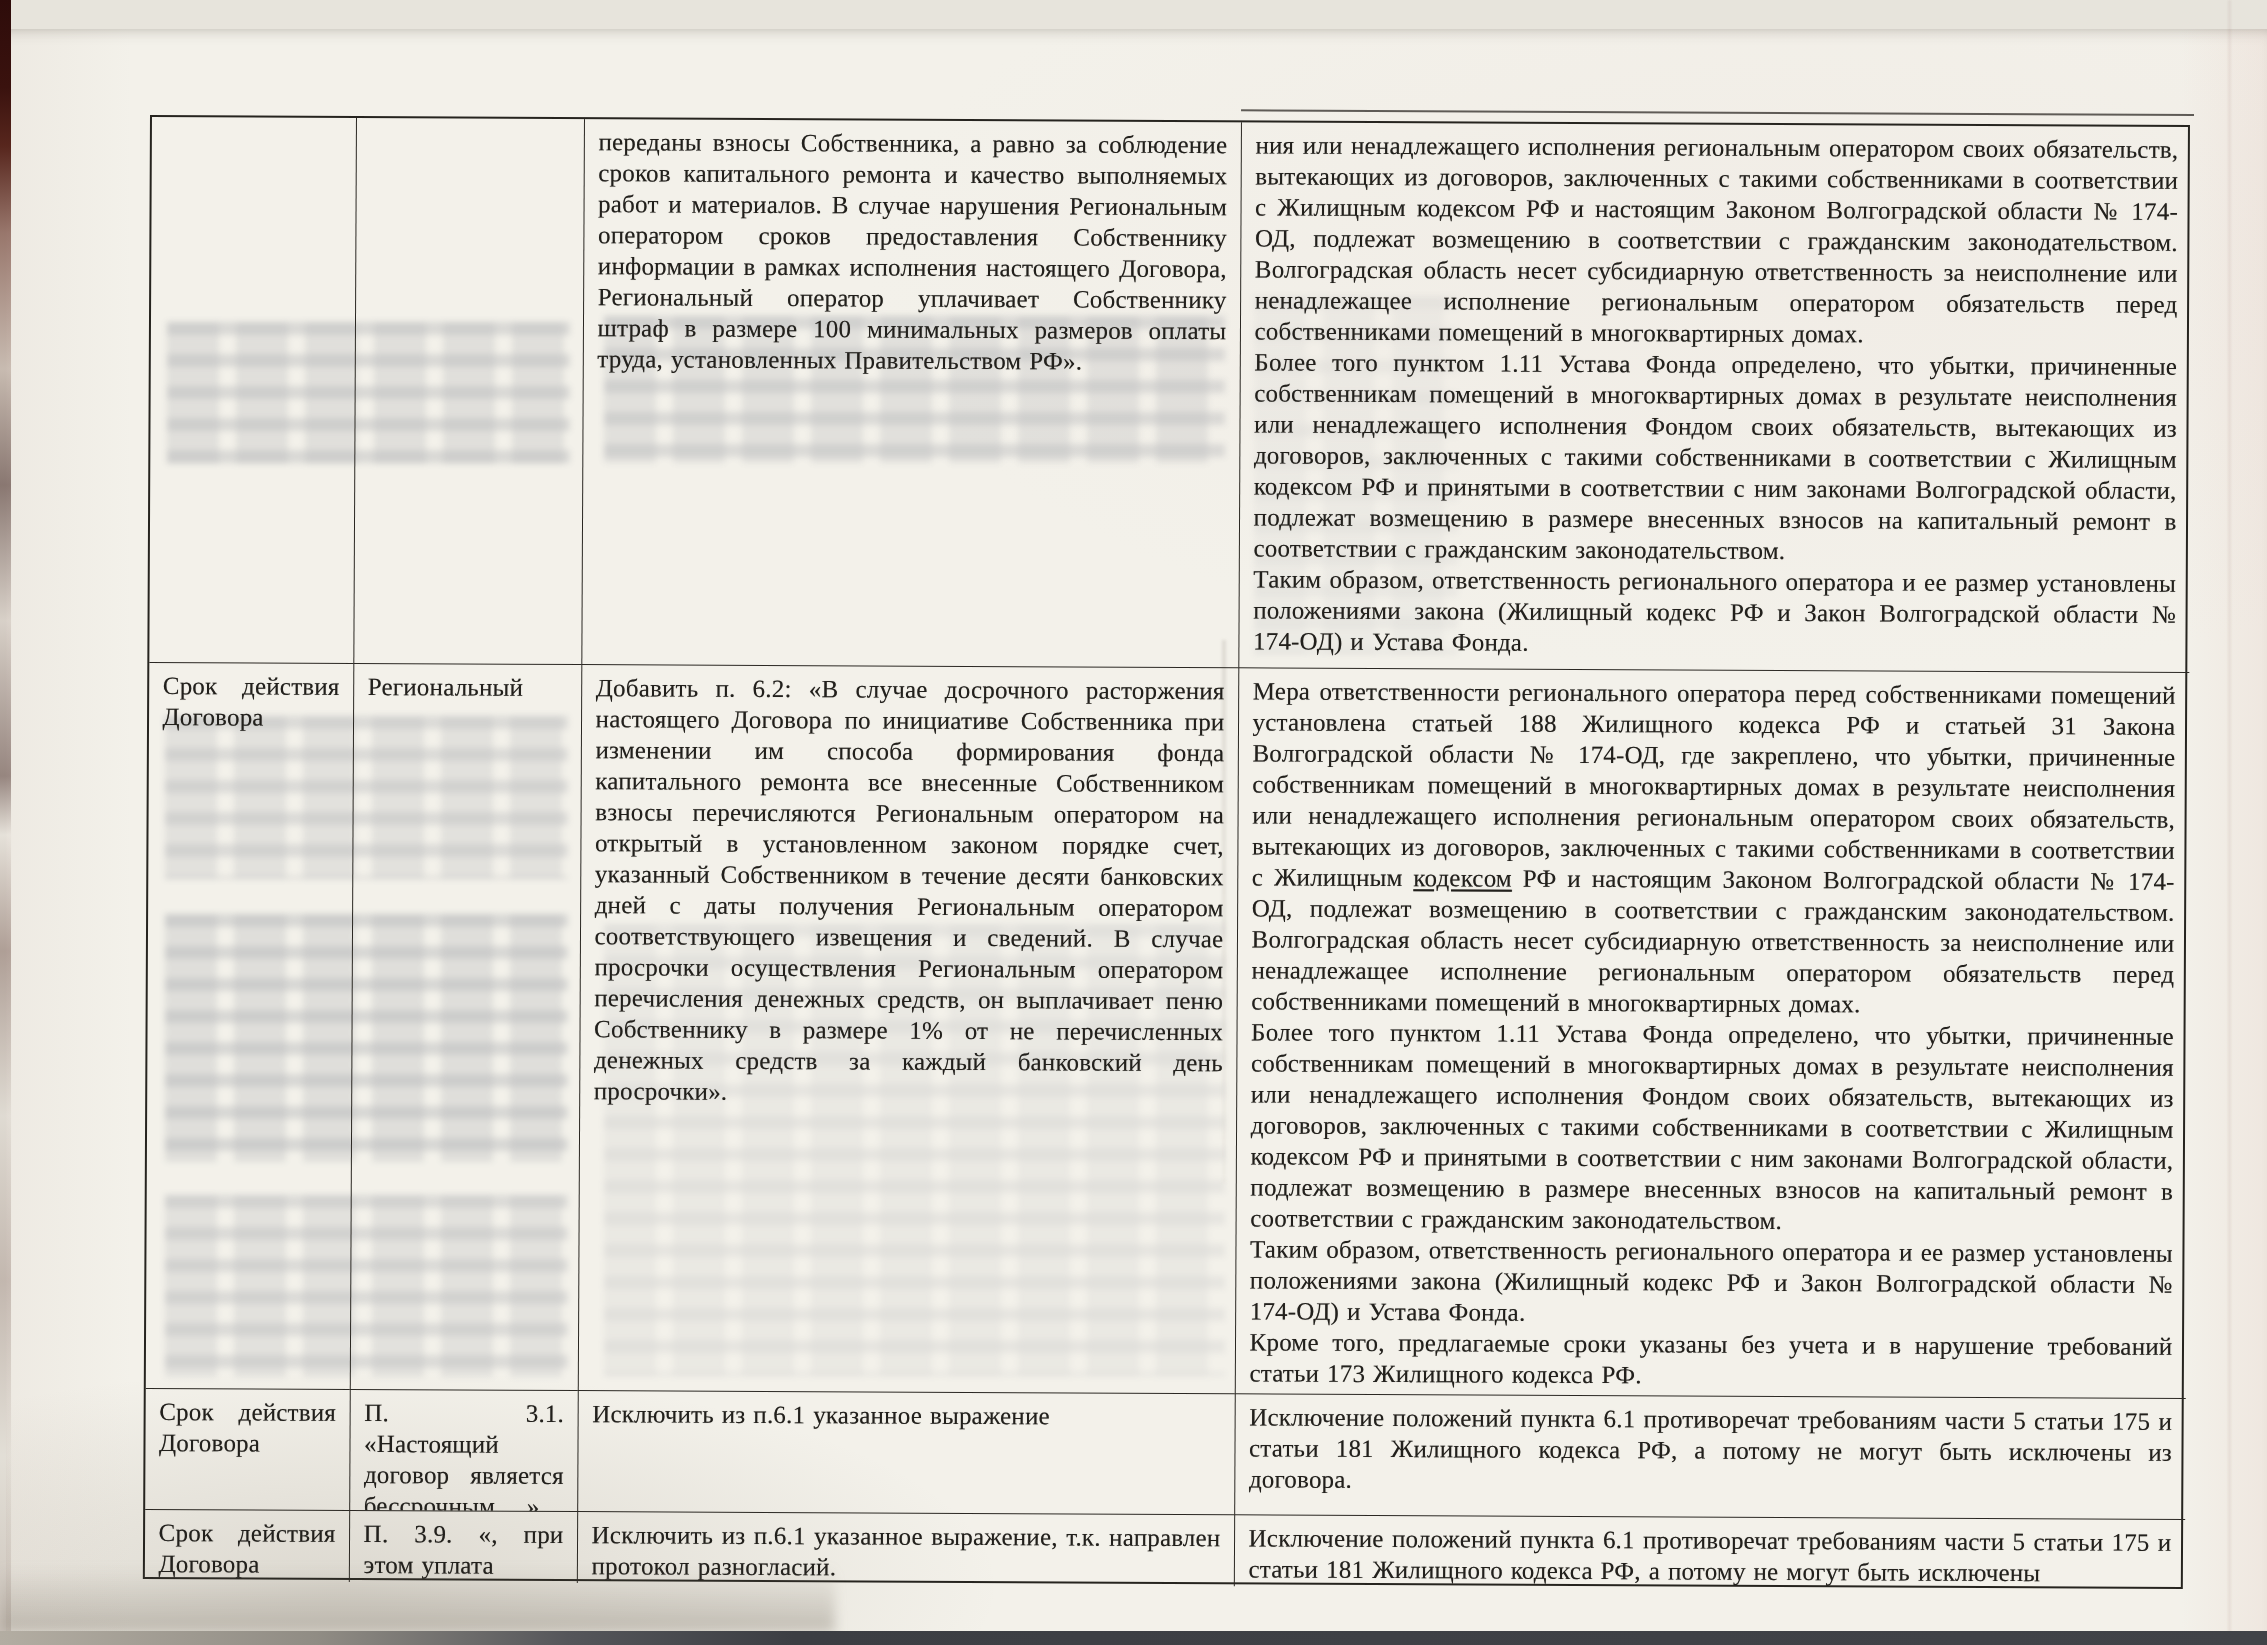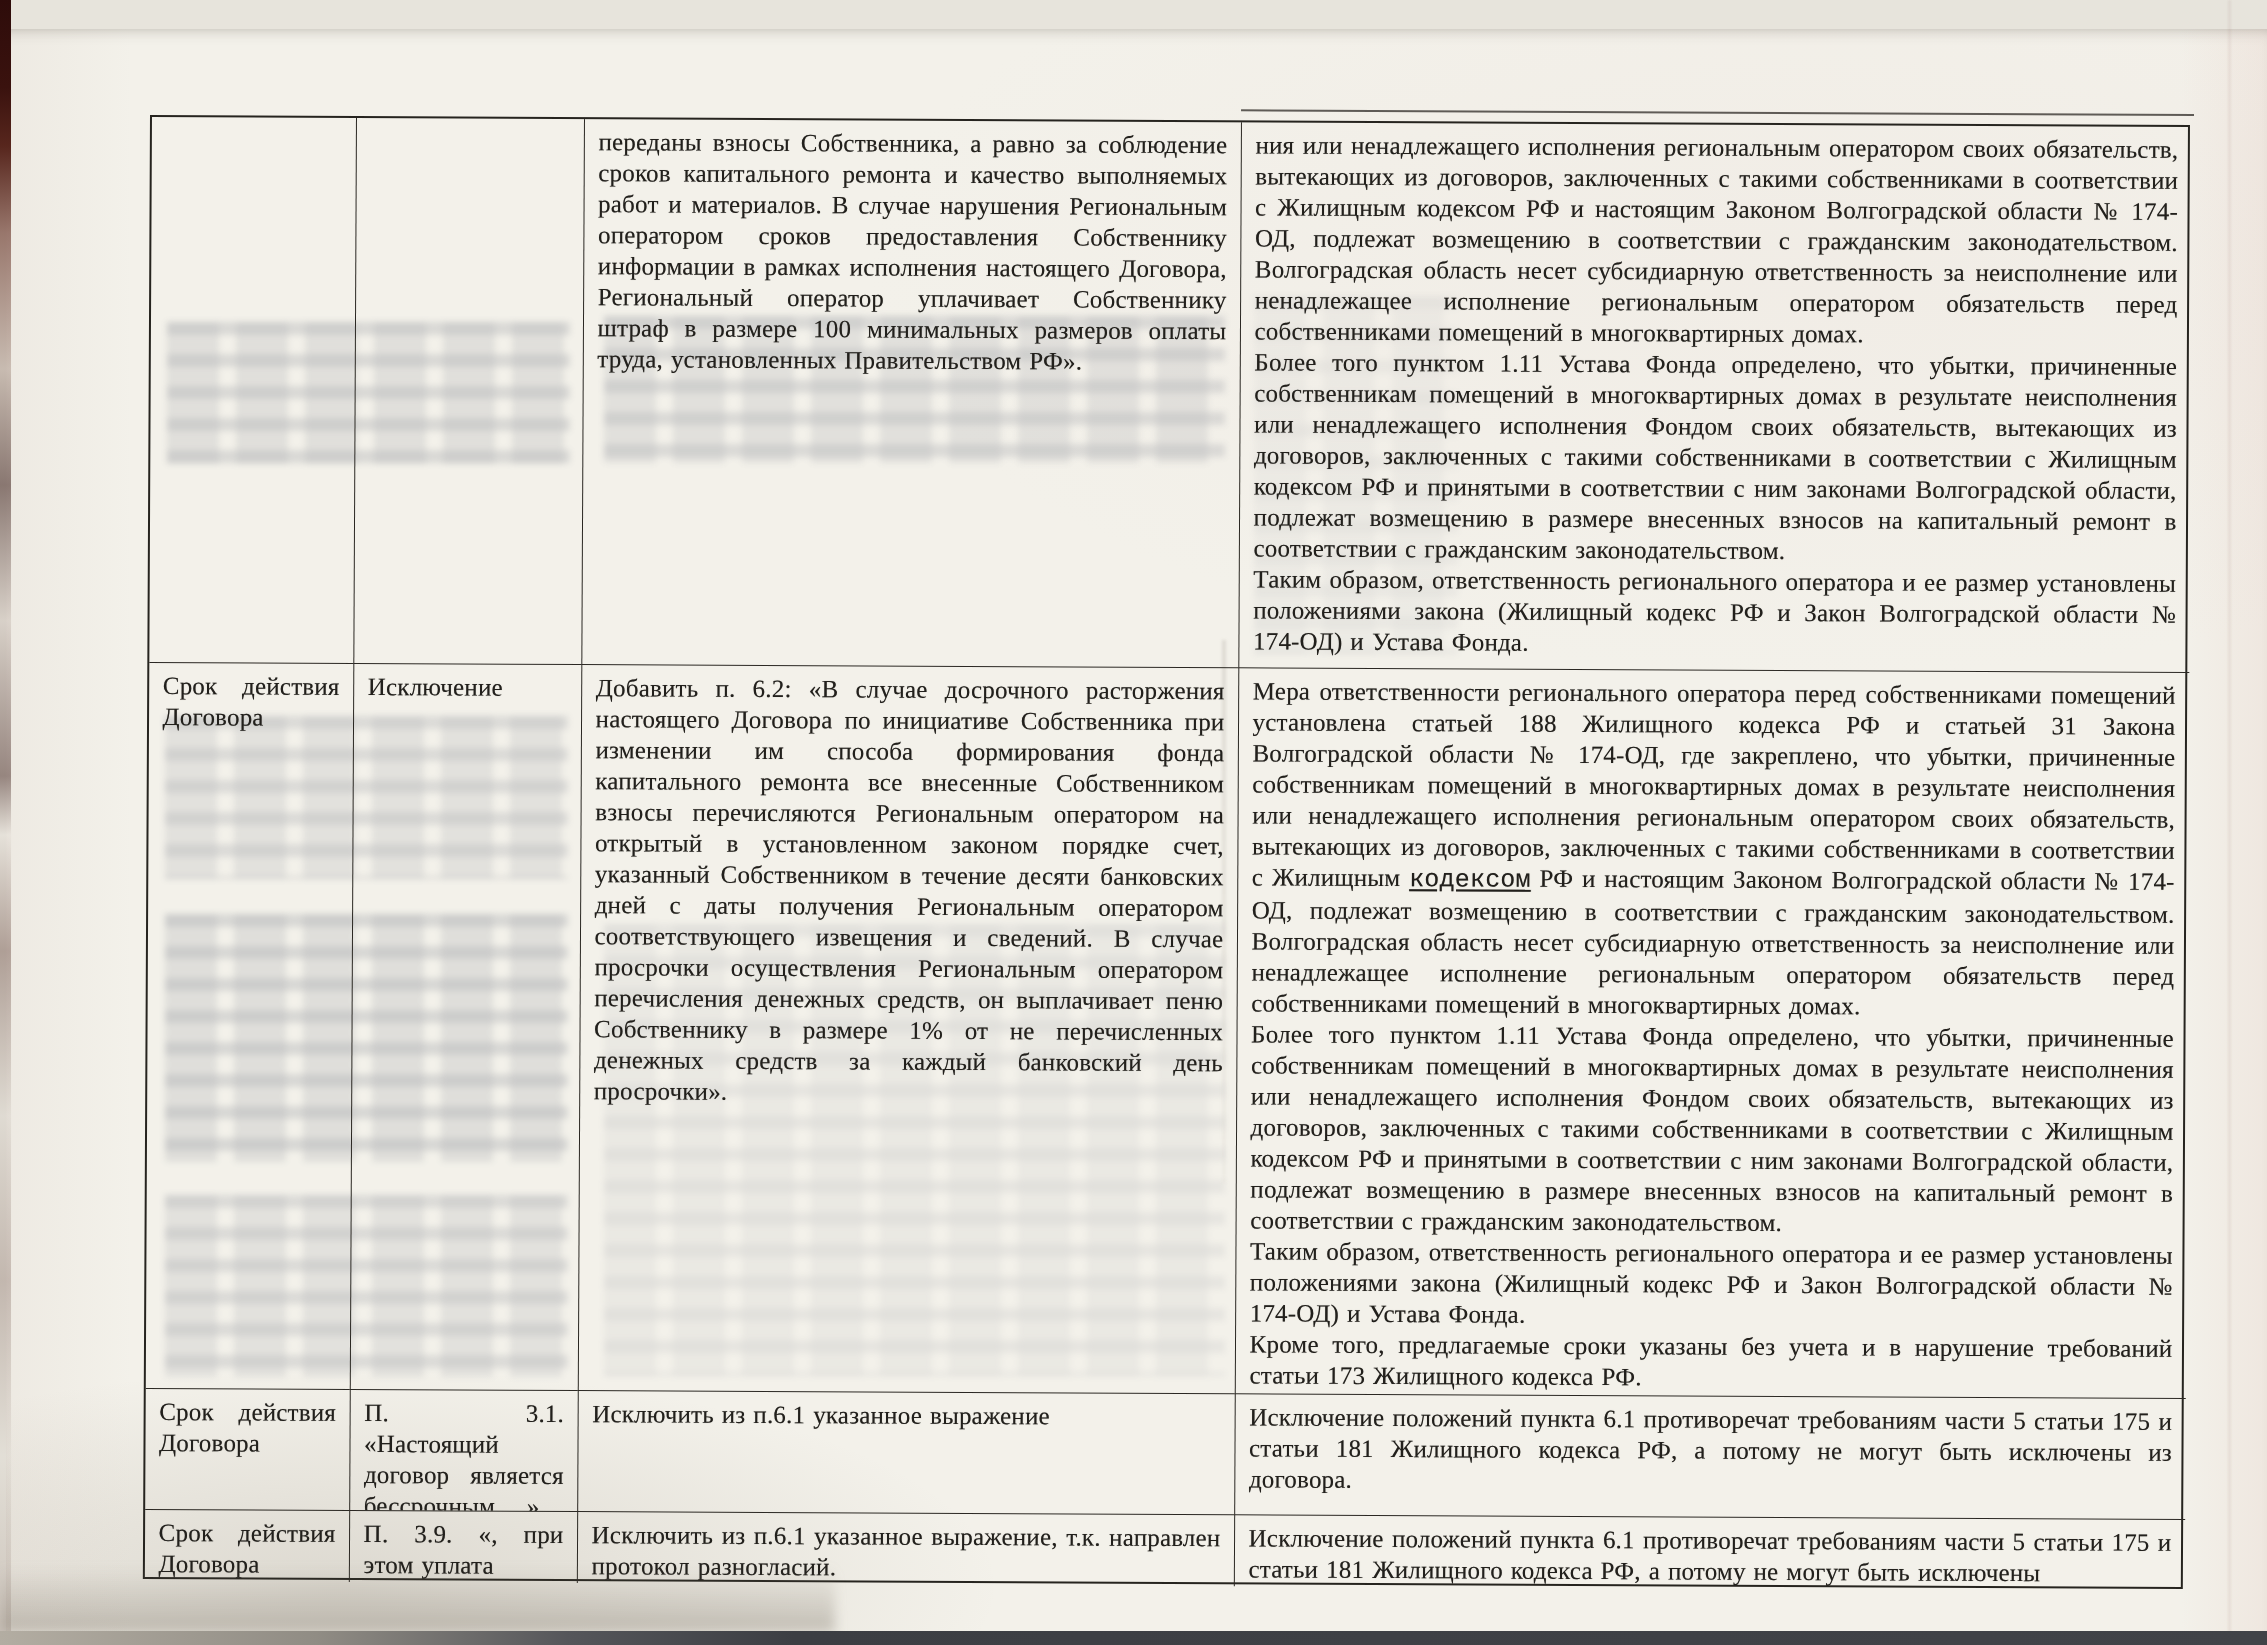--- a/index.html
+++ b/index.html
@@ -82,21 +82,21 @@
   }
   .cell.cfirst{border-left:none;}
   .cell.rfirst{border-top:none;}
   .cell p{
     margin:0;text-align:justify;
     font-size:25px;line-height:31px;
     letter-spacing:0.2px;word-spacing:1.5px;
     text-shadow:0 0 0.7px rgba(20,18,15,.45);
     hyphens:auto;-webkit-hyphens:auto;
   }
-  .cell p u{text-underline-offset:2.9px;font-family:Liberation Mono, monospace;}
+  .cell p u{text-underline-offset:2.9px;}
 </style>
 </head>
 <body>
 
 <div class="paper"></div>
 
 <div class="bleed b1"></div>
 <div class="bleed b2"></div>
 <div class="bleed b3"></div>
 <div class="bleed b4"></div>
@@ -118,21 +118,21 @@
   <div class="cell rfirst">
     <p>ния или ненадлежащего исполнения региональным оператором своих обязательств, вытекающих из договоров, заключенных с такими собственниками в соответствии с Жилищным кодексом РФ и настоящим Законом Волгоградской области № 174-ОД, подлежат возмещению в соответствии с гражданским законодательством. Волгоградская область несет субсидиарную ответственность за неисполнение или ненадлежащее исполнение региональным оператором обязательств перед собственниками помещений в многоквартирных домах.</p>
     <p>Более того пунктом 1.11 Устава Фонда определено, что убытки, причиненные собственникам помещений в многоквартирных домах в результате неисполнения или ненадлежащего исполнения Фондом своих обязательств, вытекающих из договоров, заключенных с такими собственниками в соответствии с Жилищным кодексом РФ и принятыми в соответствии с ним законами Волгоградской области, подлежат возмещению в размере внесенных взносов на капитальный ремонт в соответствии с гражданским законодательством.</p>
     <p>Таким образом, ответственность регионального оператора и ее размер установлены положениями закона (Жилищный кодекс РФ и Закон Волгоградской области № 174-ОД) и Устава Фонда.</p>
   </div>
 
   <div class="cell cfirst">
     <p>Срок действия Договора</p>
   </div>
   <div class="cell">
-    <p>Исключение</p>
+    <p>Региональный</p>
   </div>
   <div class="cell">
     <p>Добавить п. 6.2: «В случае досрочного расторжения настоящего Договора по инициативе Собственника при изменении им способа формирования фонда капитального ремонта все внесенные Собственником взносы перечисляются Региональным оператором на открытый в установленном законом порядке счет, указанный Собственником в течение десяти банковских дней с даты получения Региональным оператором соответствующего извещения и сведений. В случае просрочки осуществления Региональным оператором перечисления денежных средств, он выплачивает пеню Собственнику в размере 1% от не перечисленных денежных средств за каждый банковский день просрочки».</p>
   </div>
   <div class="cell">
     <p>Мера ответственности регионального оператора перед собственниками помещений установлена статьей 188 Жилищного кодекса РФ и статьей 31 Закона Волгоградской области № 174-ОД, где закреплено, что убытки, причиненные собственникам помещений в многоквартирных домах в результате неисполнения или ненадлежащего исполнения региональным оператором своих обязательств, вытекающих из договоров, заключенных с такими собственниками в соответствии с Жилищным <u>кодексом</u> РФ и настоящим Законом Волгоградской области № 174-ОД, подлежат возмещению в соответствии с гражданским законодательством. Волгоградская область несет субсидиарную ответственность за неисполнение или ненадлежащее исполнение региональным оператором обязательств перед собственниками помещений в многоквартирных домах.</p>
     <p>Более того пунктом 1.11 Устава Фонда определено, что убытки, причиненные собственникам помещений в многоквартирных домах в результате неисполнения или ненадлежащего исполнения Фондом своих обязательств, вытекающих из договоров, заключенных с такими собственниками в соответствии с Жилищным кодексом РФ и принятыми в соответствии с ним законами Волгоградской области, подлежат возмещению в размере внесенных взносов на капитальный ремонт в соответствии с гражданским законодательством.</p>
     <p>Таким образом, ответственность регионального оператора и ее размер установлены положениями закона (Жилищный кодекс РФ и Закон Волгоградской области № 174-ОД) и Устава Фонда.</p>
     <p>Кроме того, предлагаемые сроки указаны без учета и в нарушение требований статьи 173 Жилищного кодекса РФ.</p>
   </div>

